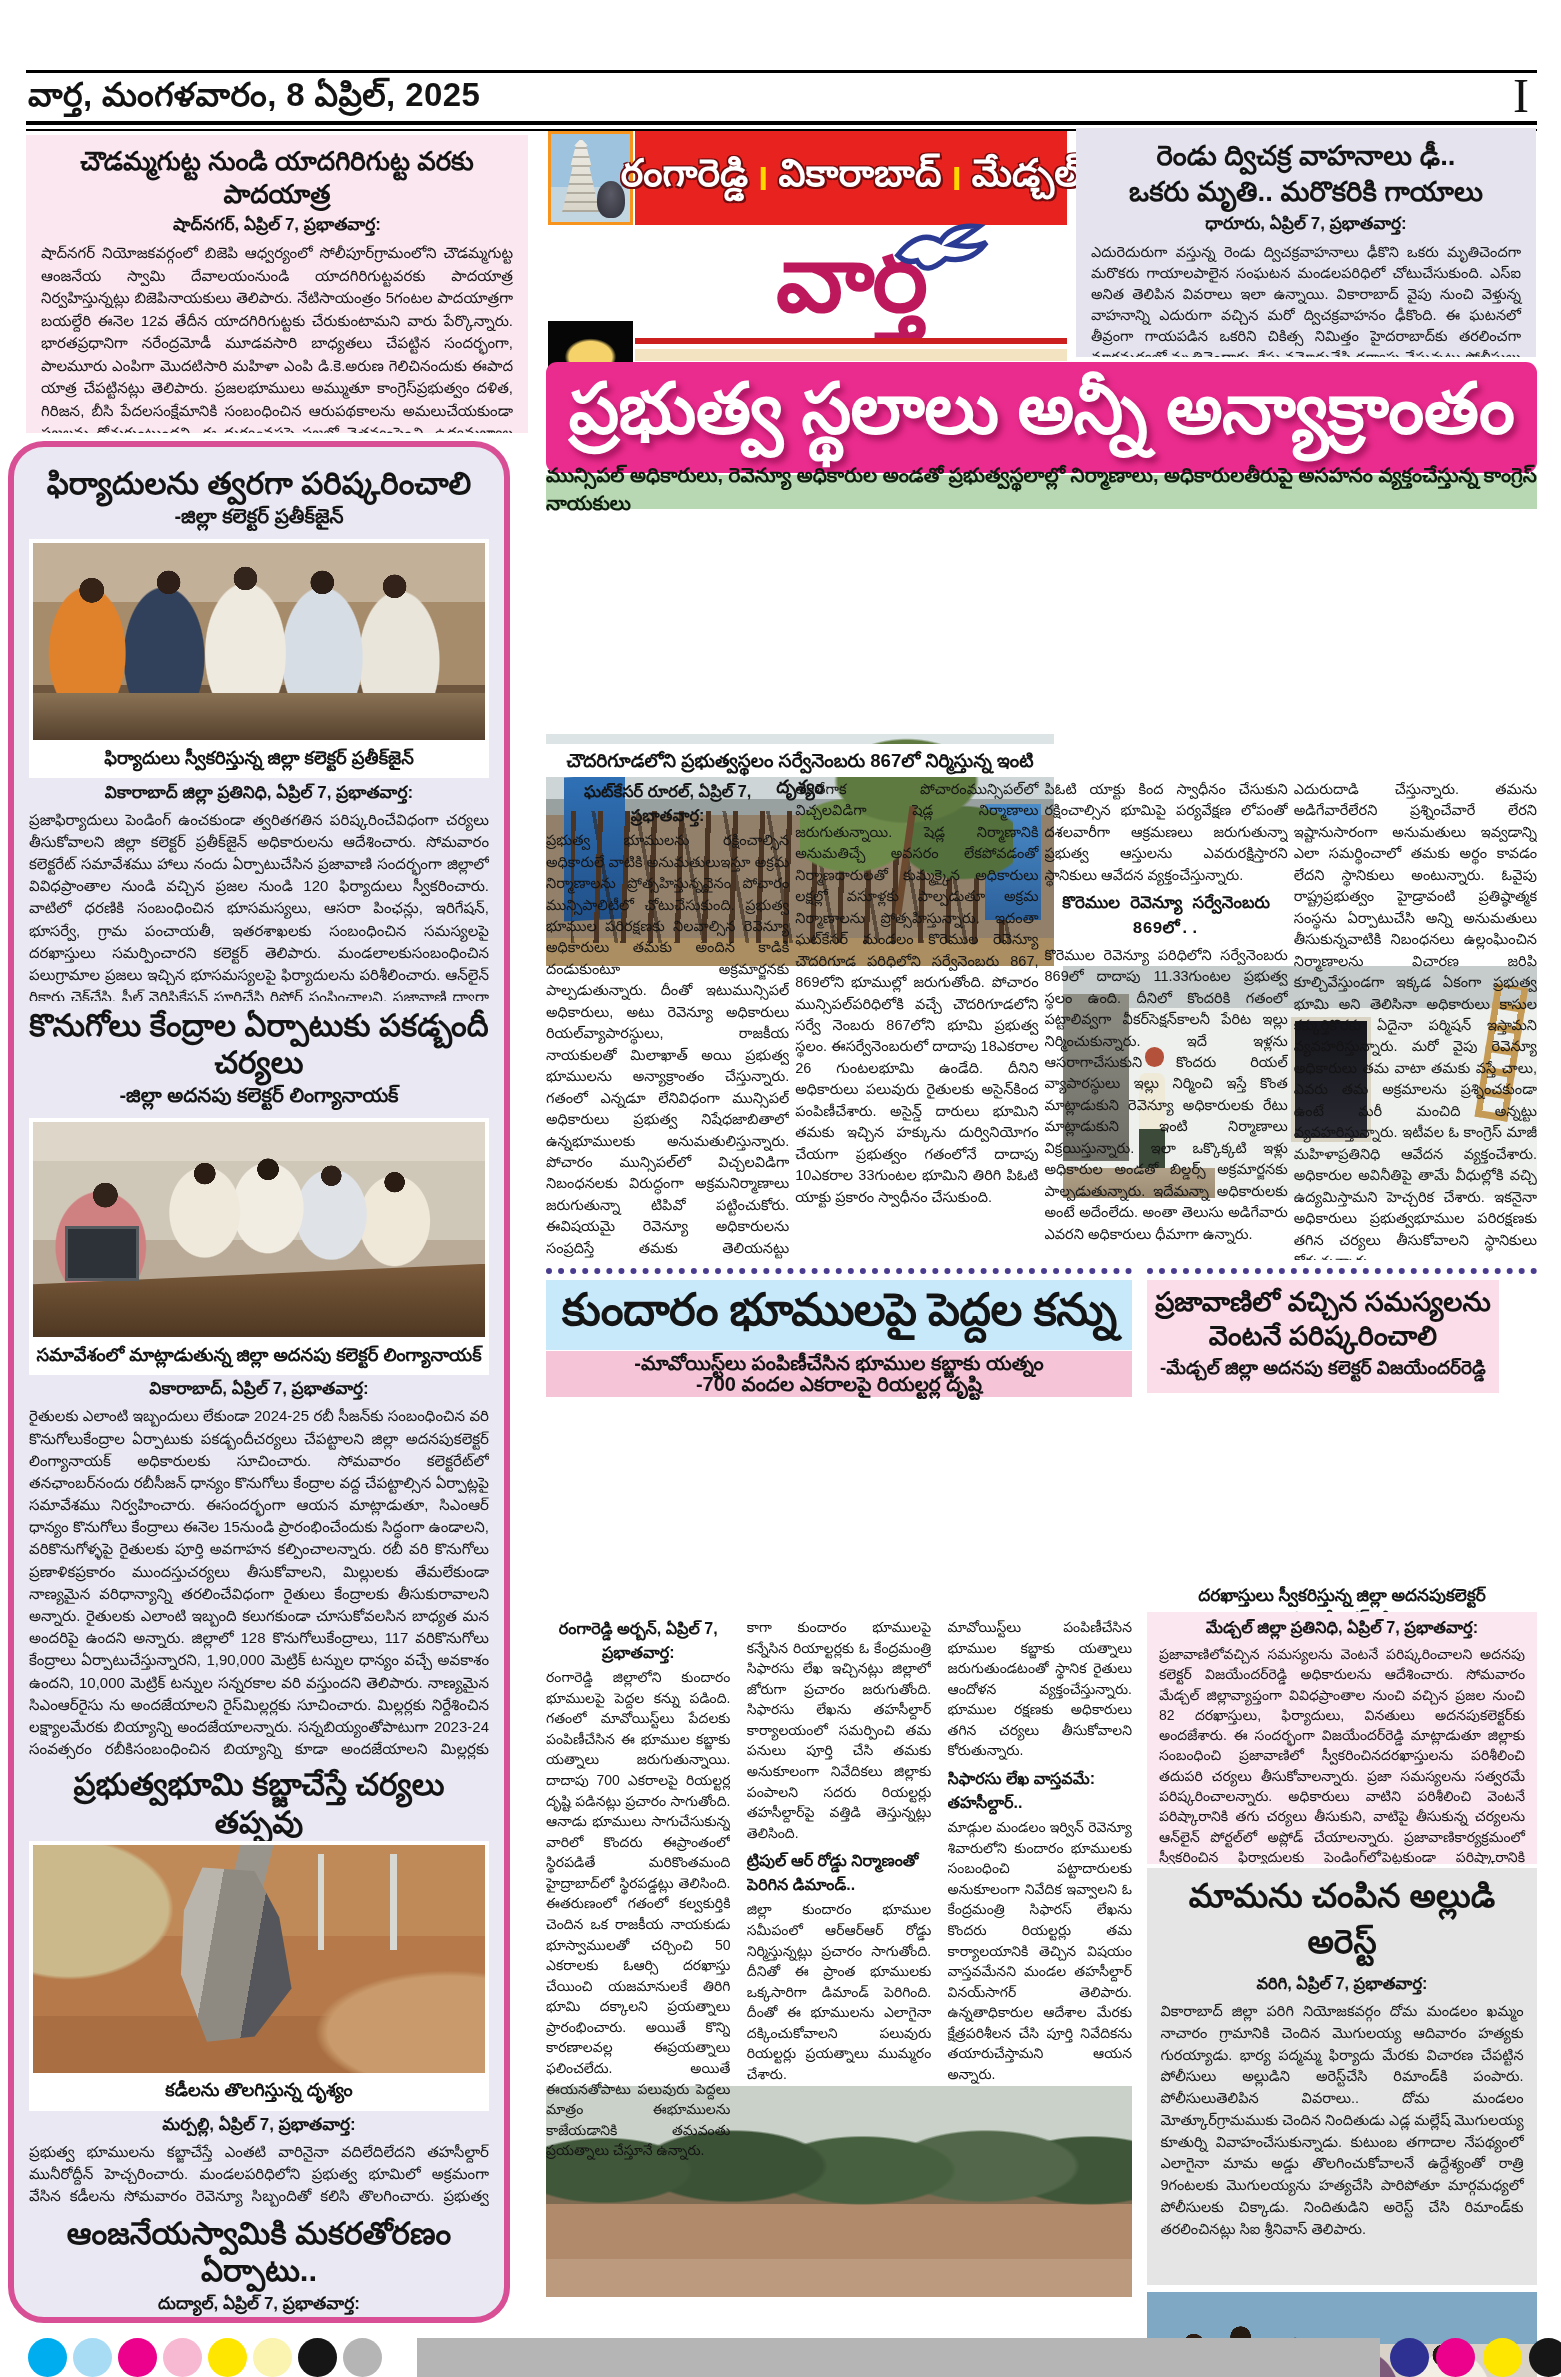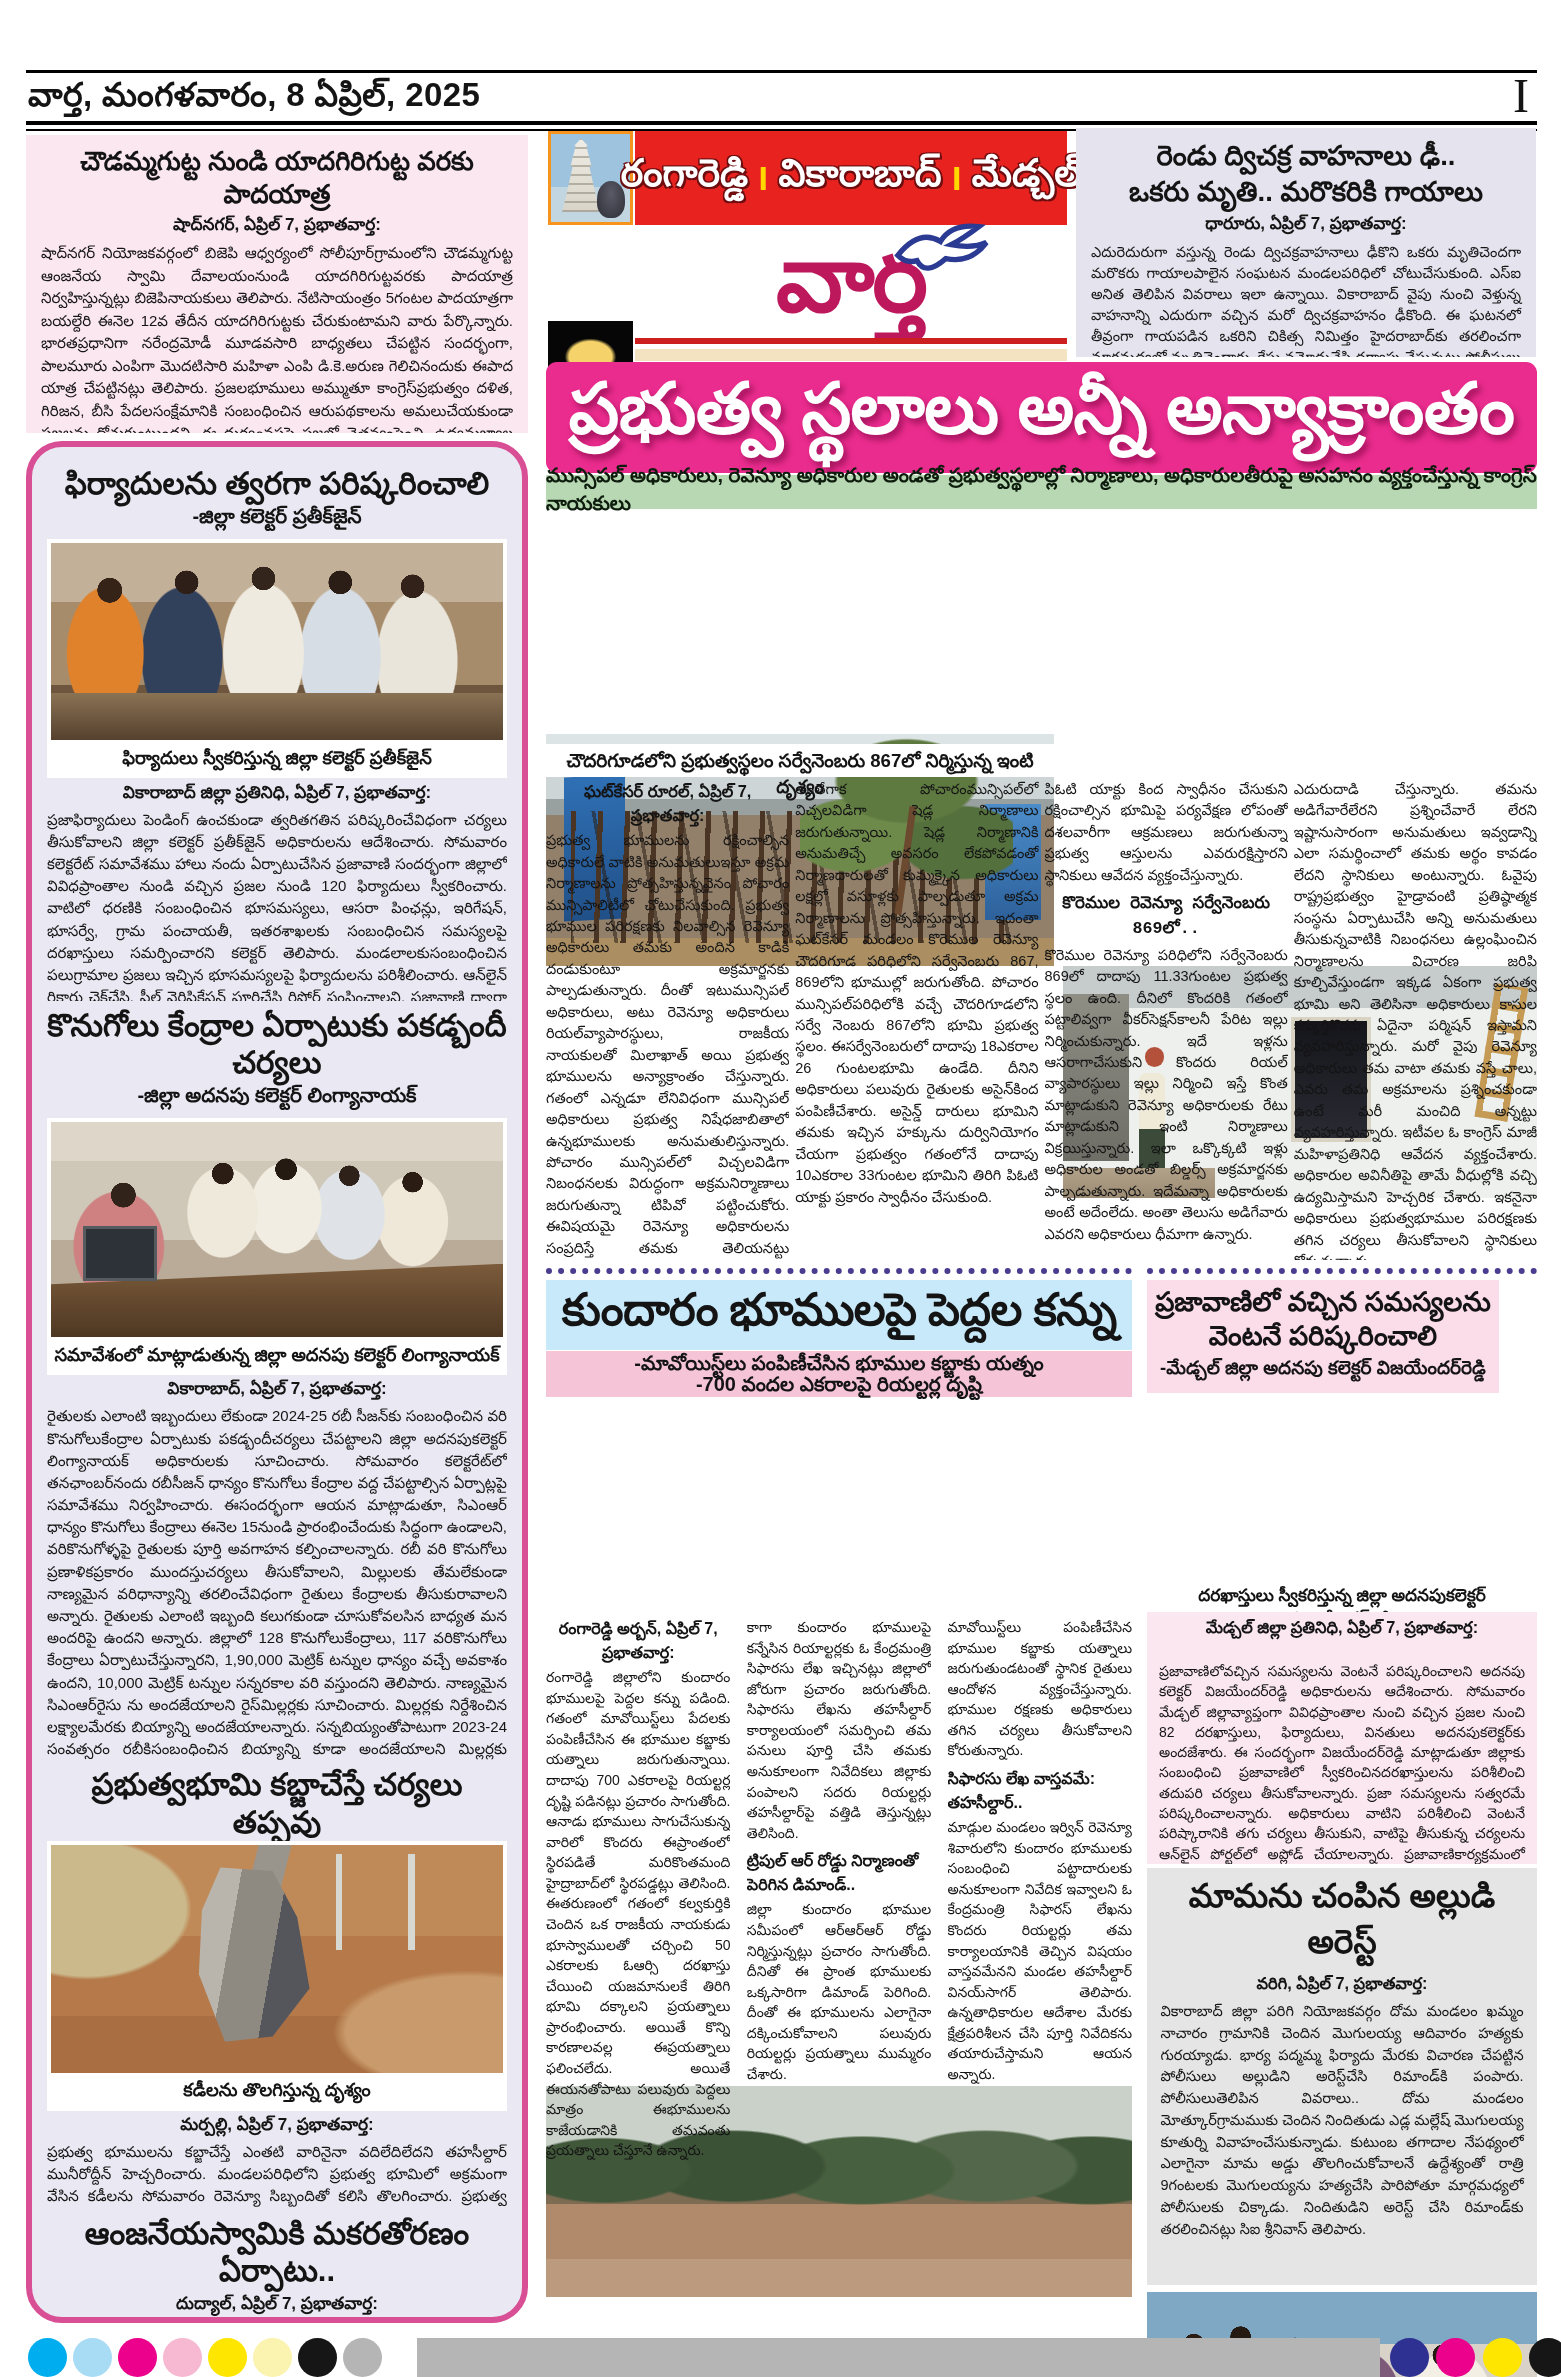--- a/index.html
+++ b/index.html
@@ -17,21 +17,21 @@
   #pageNo{right:33px;top:68px;font-size:48px;font-family:"Liberation Serif",serif;}
   #ruleB1{left:26px;top:121px;width:1511px;height:3.7px;background:#000;}
   #ruleB2{left:26px;top:129px;width:1511px;height:1.5px;background:#000;}
 
   
   #padayatra{left:26px;top:135px;width:502px;height:298px;background:#fbe7f0;padding:10.4px 15px;box-sizing:border-box;overflow:hidden;}
   #padayatra h2{font-size:26px;font-weight:800;text-align:center;line-height:1.25;}
   #padayatra .dl{font-size:17px;margin:4.5px 0;}
   #padayatra p{font-size:15px;line-height:1.5;}
 
-  #leftBox{left:26px;top:441px;width:502px;height:1882px;background:#eae9f3;border:6px solid #d94f96;
+  #leftBox{left:8px;top:441px;width:502px;height:1882px;background:#eae9f3;border:6px solid #d94f96;
            border-radius:36px;box-sizing:border-box;padding:12px 15px;overflow:hidden;}
   .lsec h2{font-size:31px;font-weight:800;text-align:center;line-height:1.2;margin-top:6px;}
   .lsec h3{font-size:20px;font-weight:bold;text-align:center;margin:3px 0 6px;}
   .lsec .dl{font-size:17px;margin:4.5px 0 3px;}
   .lsec p{font-size:15px;line-height:1.48;}
   .lsec .cap{font-weight:bold;font-size:18px;text-align:center;background:#fff;padding:3.7px 3px 5.2px;}
   .lphoto{border:4.5px solid #fff;box-sizing:border-box;width:100%;}
   .clip{overflow:hidden;}
 
   
@@ -180,21 +180,21 @@
   .kcol .dl{font-size:16px;margin-bottom:3px;}
   .kcol h4{font-size:16px;text-align:left;margin:6px 0 3px;}
 
   
   #pvBox{left:1147px;top:1280px;width:352px;height:113px;background:#fbdce9;text-align:center;padding-top:6px;box-sizing:border-box;}
   #pvBox h2{font-size:27px;font-weight:800;line-height:1.25;}
   #pvBox h3{font-size:18.6px;font-weight:bold;margin-top:3px;}
   #pvPhoto{left:1147px;top:1395px;width:390px;height:186px;}
   #pvCap{left:1147px;top:1581px;width:390px;height:30px;font-size:17px;font-weight:bold;text-align:center;background:#fff;padding-top:4.5px;box-sizing:border-box;}
   #pvBody{left:1147px;top:1612px;width:390px;height:252px;background:#fbe7f0;padding:6px 12px;box-sizing:border-box;overflow:hidden;}
-  #pvBody .dl{font-size:16.3px;margin-bottom:20px;}
+  #pvBody .dl{font-size:16.3px;margin-bottom:3px;}
   #pvBody p{font-size:14px;line-height:1.45;text-align:justify;}
   #murder{left:1147px;top:1868px;width:390px;height:417px;background:#e5e5e5;padding:9px 13.4px;box-sizing:border-box;overflow:hidden;}
   #murder h2{font-size:33px;font-weight:800;text-align:center;}
   #murder .dl{font-size:16.3px;margin:4.5px 0;}
   #murder p{font-size:14.5px;line-height:1.5;text-align:justify;}
 
   
   #regL{left:28px;top:2338px;display:flex;gap:6px;}
   #regL span,#regR span{width:39px;height:39px;border-radius:50%;display:inline-block;}
   .c1{background:#00aeef;} .c2{background:#a8dcf5;} .c3{background:#ec018c;} .c4{background:#f7b8d2;}

